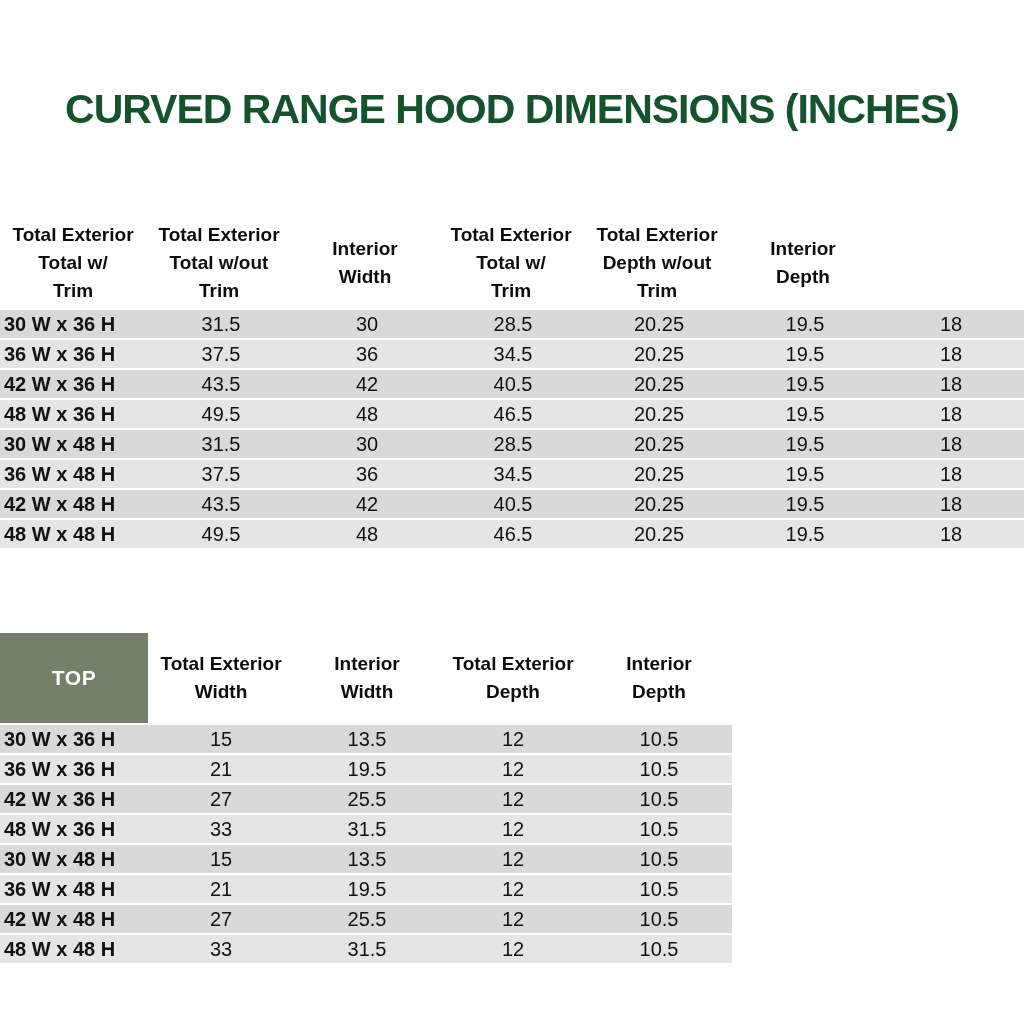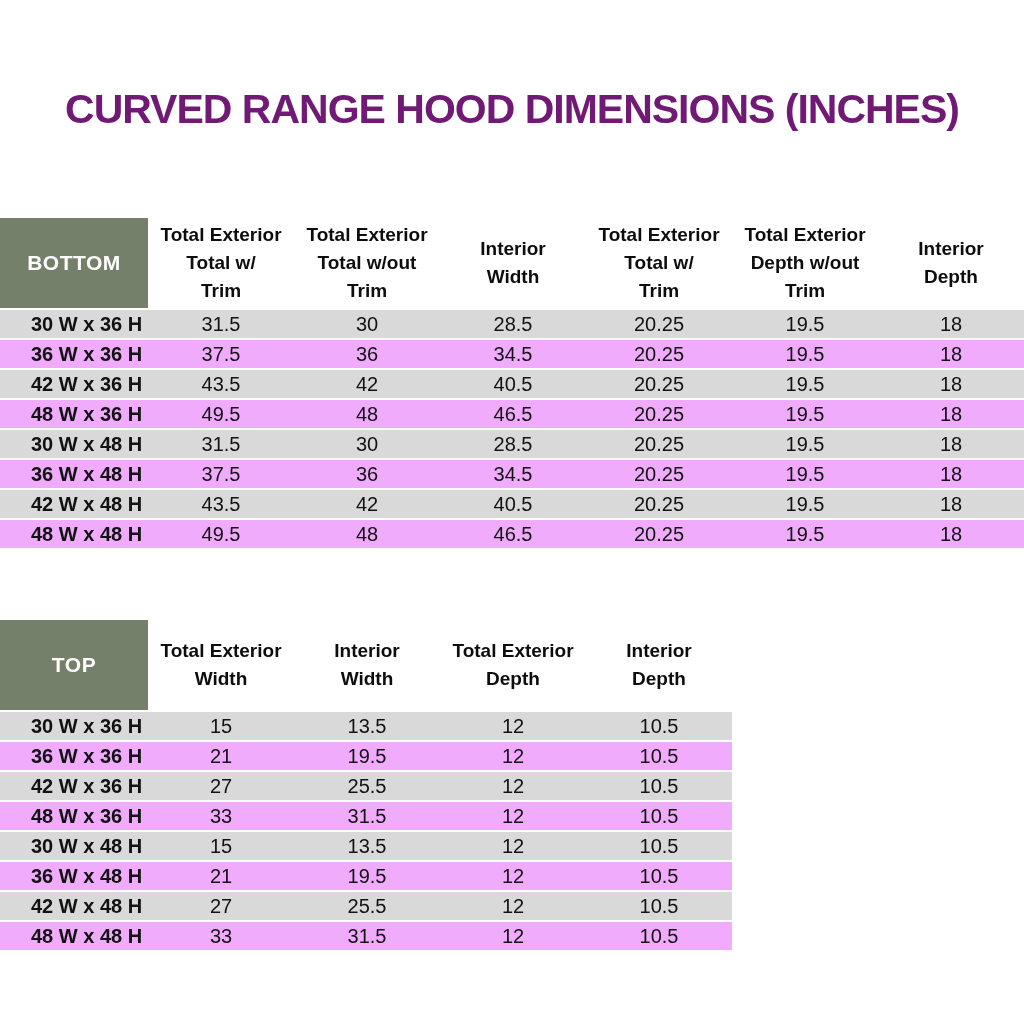--- a/index.html
+++ b/index.html
@@ -9,61 +9,60 @@
     --header-white:#FFFFFF;
   }
   html,body{margin:0;padding:0;background:#ffffff;}
   body{
     width:1024px;height:1024px;position:relative;overflow:hidden;
     font-family:"Liberation Sans", sans-serif;color:var(--text);
   }
   .page-title{
     position:absolute;top:86px;left:0;width:1024px;margin:0;
     text-align:center;font-size:41px;font-weight:bold;letter-spacing:-1px;
-    color:#701a75;white-space:nowrap;
+    color:#14532d;white-space:nowrap;
   }
   .dim-table{position:absolute;left:0;}
   .dim-table.bottom{top:218px;width:1024px;}
-  .dim-table.top{top:620px;width:732px;}
+  .dim-table.top{top:633px;width:732px;}
   .header-row{display:flex;height:90px;margin-bottom:2px;}
   .corner-cell{
     width:148px;flex:0 0 148px;background:var(--green);color:var(--header-white);
     font-weight:bold;font-size:21px;letter-spacing:0.5px;
     display:flex;align-items:center;justify-content:center;
   }
   .header-cell{
     width:146px;flex:0 0 146px;box-sizing:border-box;padding:0 2px;
     display:flex;flex-direction:column;align-items:center;justify-content:center;
     font-weight:bold;font-size:19px;line-height:28px;text-align:center;
     color:#0d0d0d;
   }
   .header-line{white-space:nowrap;}
   .table-body{display:block;}
   .data-row{
     display:flex;height:30px;box-sizing:border-box;
     border-bottom:2px solid #ffffff;align-items:center;
   }
   .data-row.odd{background:var(--gray);}
-  .data-row.even{background:#f0abfc;}
+  .data-row.even{background:#e5e5e5;}
   .row-label{
-    width:148px;flex:0 0 148px;box-sizing:border-box;padding-left:31px;
+    width:148px;flex:0 0 148px;box-sizing:border-box;padding-left:4px;
     font-weight:bold;font-size:20px;white-space:nowrap;
   }
   .cell{
     width:146px;flex:0 0 146px;text-align:center;font-size:20px;
   }
 </style>
 </head>
 <body>
 
 <h1 class="page-title">CURVED RANGE HOOD DIMENSIONS (INCHES)</h1>
 
 <section class="dim-table bottom" id="bottom-table">
   <div class="header-row">
-    <div class="corner-cell">BOTTOM</div>
   <div class="header-cell">
         <div class="header-line">Total Exterior</div>
         <div class="header-line">Total w/</div>
         <div class="header-line">Trim</div>
       </div>
       <div class="header-cell">
         <div class="header-line">Total Exterior</div>
         <div class="header-line">Total w/out</div>
         <div class="header-line">Trim</div>
       </div>

